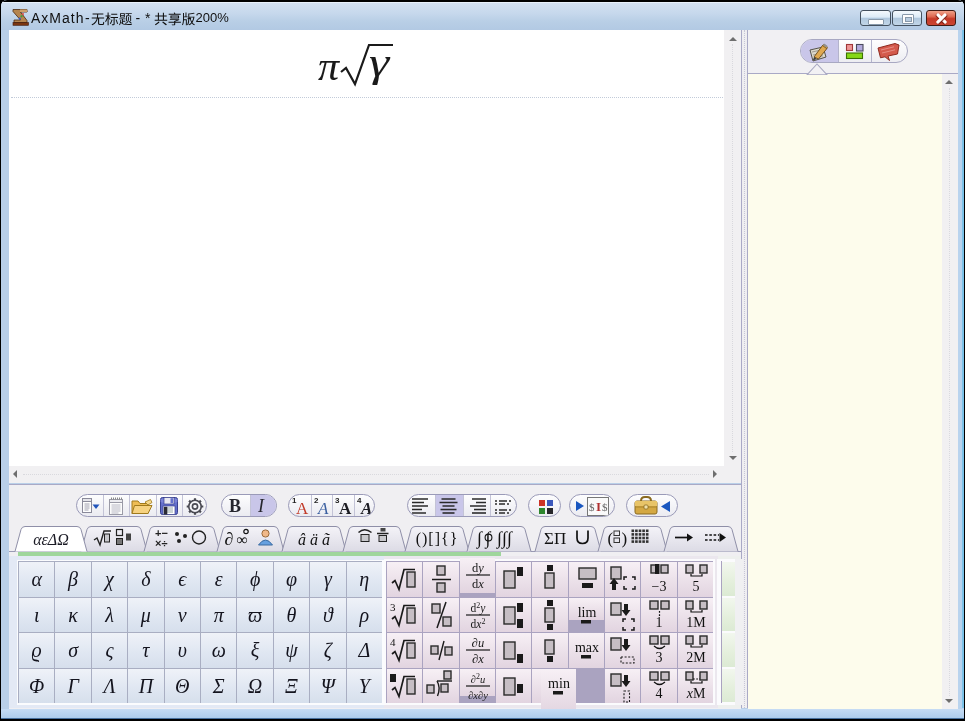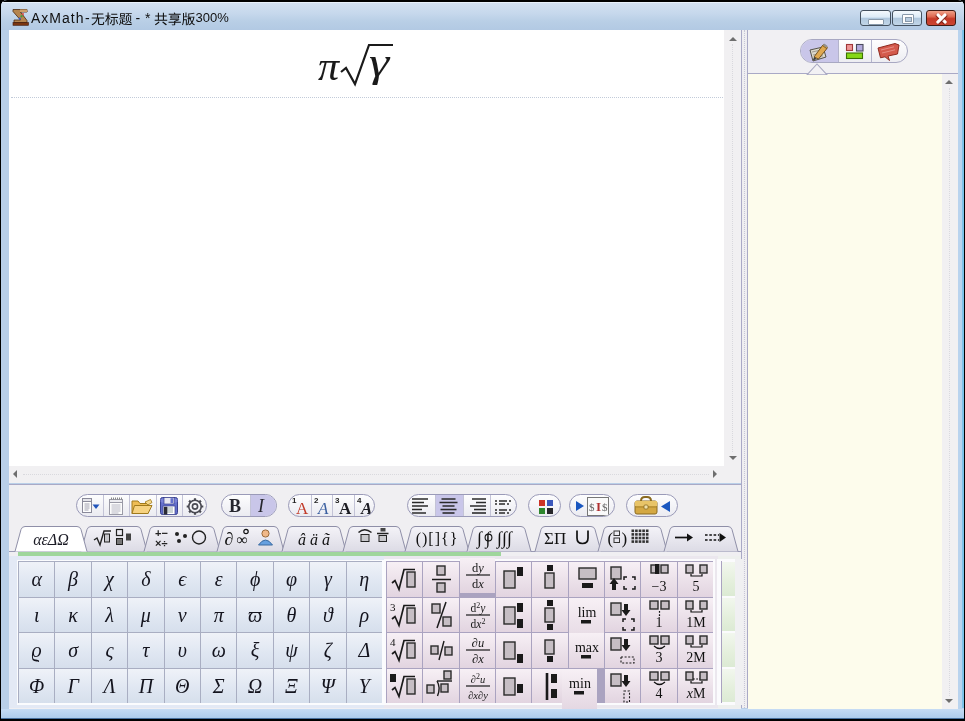--- a/index.html
+++ b/index.html
@@ -61,21 +61,21 @@
         <path transform="translate(27.6,13.2) scale(0.0138,-0.0138)" d="M176 615H380V539H176ZM176 743H380V668H176ZM108 798V484H450V798ZM695 530C688 271 668 143 458 77C471 65 488 42 494 27C722 103 751 248 758 530ZM730 186C793 141 870 75 908 33L954 79C914 120 835 183 774 226ZM124 302C119 157 100 37 33 -41C49 -49 77 -68 88 -78C125 -30 149 28 164 98C254 -35 401 -58 614 -58H936C940 -39 952 -9 963 6C905 4 660 4 615 4C495 5 395 11 317 43V186H483V244H317V351H501V410H49V351H252V81C222 105 197 136 178 176C183 214 186 255 188 298ZM540 636V215H603V579H841V219H907V636H719C731 664 744 699 757 733H955V794H499V733H681C672 700 661 664 650 636Z"></path>
       </svg>
       <span class="txt" style="left:134.5px">-</span>
       <span class="txt" style="left:144px">*</span>
       <svg style="position:absolute;left:152.5px;top:11px" width="41" height="17" fill="#101010">
         <path transform="translate(0.0,13.2) scale(0.0138,-0.0138)" d="M587 150C682 80 804 -20 864 -80L935 -34C870 27 745 122 653 189ZM329 187C273 112 160 25 62 -28C79 -41 106 -65 121 -81C222 -23 335 70 407 157ZM89 628V556H280V318H48V245H956V318H720V556H920V628H720V831H643V628H357V831H280V628ZM357 318V556H643V318Z"></path>
         <path transform="translate(13.8,13.2) scale(0.0138,-0.0138)" d="M265 567H737V477H265ZM190 623V421H816V623ZM783 361 763 360H148V299H663C600 275 526 253 460 238L459 179H54V113H459V-1C459 -15 454 -19 436 -20C418 -21 350 -22 281 -19C292 -38 303 -62 308 -82C398 -82 455 -82 490 -73C526 -63 538 -45 538 -3V113H948V179H538V204C649 232 765 273 850 321L800 364ZM432 833C444 809 457 780 467 753H64V688H935V753H551C540 783 524 819 507 847Z"></path>
         <path transform="translate(27.6,13.2) scale(0.0138,-0.0138)" d="M105 820V422C105 271 96 91 30 -37C47 -47 72 -69 84 -83C143 20 164 151 171 283H309V-79H378V351H173L174 423V496H439V563H351V842H282V563H174V820ZM852 479C830 365 792 268 743 188C694 272 659 371 636 479ZM483 772V427C483 278 474 90 397 -43C415 -52 444 -72 457 -85C543 58 555 259 555 427V479H576C602 345 642 226 700 128C646 61 583 11 514 -21C530 -35 549 -64 559 -82C627 -47 689 2 742 65C789 3 845 -46 912 -82C923 -63 946 -36 963 -22C893 11 834 60 786 123C857 228 908 365 932 539L887 551L875 548H555V712C692 723 841 742 948 768L901 832C800 806 630 784 483 772Z"></path>
       </svg>
       <span class="txt" style="left:186px">-</span>
-      <span class="txt" style="left:194.5px;font-size:13px;top:11px">300%</span>
+      <span class="txt" style="left:194.5px;font-size:13px;top:11px">200%</span>
     </div>
   <svg width="18" height="18" style="position:absolute;left:11px;top:8px">
 <path d="M1,2 L14,2 L16,4 L9,4 L15,13 L15,14 L4,14 L2,12 L9,12 L2,4 Z" fill="#bf8f5c" stroke="#59331a" stroke-width="0"></path>
 <path d="M1,1.5 L15,1.5 L15,4 L8.5,4 L15,12.5 L15,14.5 L2,14.5 L2,12 L8.5,12 L1,3.5 Z" fill="#b5854f" stroke="#4a2a12" stroke-width="0.8"></path>
 <rect x="1" y="14.5" width="15.5" height="2.8" fill="#7a3510" stroke="#40190a" stroke-width="0.6"></rect>
 <rect x="8" y="1.5" width="7" height="2.5" fill="#cda06b"></rect>
 <circle cx="11" cy="6" r="1.1" fill="#e05050"></circle>
       <circle cx="9.5" cy="8.3" r="1.1" fill="#30a040"></circle>
       <circle cx="7.8" cy="10.6" r="1.1" fill="#3858c8"></circle>
 </svg>
@@ -470,21 +470,21 @@
     <div class="tcell" style="left:458.7px;top:597.5px;width:35.3px;height:34.5px"><svg width="35" height="34">
         <text x="18" y="13.5" text-anchor="middle" font-family="Liberation Serif" font-size="11.5" fill="#1a1a1a">d<tspan font-size="8" baseline-shift="super">2</tspan><tspan font-style="italic">y</tspan></text>
         <path d="M6,17 h24" stroke="#1a1a1a" stroke-width="1.2"></path>
         <text x="18" y="29.5" text-anchor="middle" font-family="Liberation Serif" font-size="11.5" fill="#1a1a1a">d<tspan font-style="italic">x</tspan><tspan font-size="8" baseline-shift="super">2</tspan></text>
       </svg></div>
     <div class="tcell" style="left:458.7px;top:633.0px;width:35.3px;height:34.5px"><svg width="35" height="34">
         <text x="18" y="13.5" text-anchor="middle" font-family="Liberation Serif" font-size="12.5" fill="#1a1a1a"><tspan font-style="italic">∂u</tspan></text>
         <path d="M6,17 h24" stroke="#1a1a1a" stroke-width="1.2"></path>
         <text x="18" y="29.5" text-anchor="middle" font-family="Liberation Serif" font-size="12.5" fill="#1a1a1a"><tspan font-style="italic">∂x</tspan></text>
       </svg></div>
-    <div class="tcell" style="left:458.7px;top:668.5px;width:35.3px;height:34px"><svg width="35" height="34">
+    <div class="tcell" style="left:458.7px;top:668.5px;width:35.3px;height:27px"><svg width="35" height="34">
         <text x="18" y="13.5" text-anchor="middle" font-family="Liberation Serif" font-size="10.5" fill="#1a1a1a"><tspan font-style="italic">∂</tspan><tspan font-size="8" baseline-shift="super">2</tspan><tspan font-style="italic">u</tspan></text>
         <path d="M6,17 h24" stroke="#1a1a1a" stroke-width="1.2"></path>
         <text x="18" y="29.5" text-anchor="middle" font-family="Liberation Serif" font-size="10.5" fill="#1a1a1a"><tspan font-style="italic">∂x∂y</tspan></text>
       </svg></div>
     <div class="tcell" style="left:495.0px;top:562.0px;width:35.3px;height:34.5px"><svg width="35" height="34">
         <rect x="8" y="9" width="11" height="17" fill="#c6bec4" stroke="#2a2a2a" stroke-width="1.4"></rect>
         <rect x="21" y="5" width="6" height="9" fill="#1a1a1a"></rect>
       </svg></div>
     <div class="tcell" style="left:495.0px;top:597.5px;width:35.3px;height:34.5px"><svg width="35" height="34">
         <rect x="8" y="9" width="11" height="17" fill="#c6bec4" stroke="#2a2a2a" stroke-width="1.4"></rect>
@@ -514,29 +514,29 @@
       </svg></div>
     <div class="tcell" style="left:531.3px;top:668.5px;width:35.3px;height:34.5px"><svg width="35" height="34">
         <path d="M15,4 v27" stroke="#1a1a1a" stroke-width="2.6"></path>
         <rect x="19" y="5" width="6" height="9" fill="#1a1a1a"></rect>
         <rect x="19" y="20" width="6" height="9" fill="#1a1a1a"></rect>
       </svg></div>
     <div class="tcell" style="left:567.6px;top:562.0px;width:35.3px;height:34.5px"><svg width="35" height="34">
         <rect x="10" y="6" width="17" height="11" fill="#c6bec4" stroke="#2a2a2a" stroke-width="1.4"></rect>
         <rect x="13" y="21" width="11" height="5" fill="#1a1a1a"></rect>
       </svg></div>
-    <div class="tcell" style="left:567.6px;top:597.5px;width:35.3px;height:52px"><svg width="35" height="34">
+    <div class="tcell" style="left:567.6px;top:597.5px;width:35.3px;height:22px"><svg width="35" height="34">
         <text x="18" y="19" text-anchor="middle" font-family="Liberation Serif" font-size="14" fill="#111">lim</text>
         <rect x="12" y="22" width="10" height="3.5" fill="#1a1a1a"></rect>
       </svg></div>
     <div class="tcell" style="left:567.6px;top:633.0px;width:35.3px;height:34.5px"><svg width="35" height="34">
         <text x="18" y="19" text-anchor="middle" font-family="Liberation Serif" font-size="14" fill="#111">max</text>
         <rect x="12" y="22" width="10" height="3.5" fill="#1a1a1a"></rect>
       </svg></div>
-    <div class="tcell" style="left:561px;top:668.5px;width:35.3px;height:46px"><svg width="35" height="34">
+    <div class="tcell" style="left:540px;top:668.5px;width:35.3px;height:46px"><svg width="35" height="34">
         <text x="18" y="19" text-anchor="middle" font-family="Liberation Serif" font-size="14" fill="#111">min</text>
         <rect x="12" y="22" width="10" height="3.5" fill="#1a1a1a"></rect>
       </svg></div>
     <div class="tcell" style="left:604.0px;top:562.0px;width:35.3px;height:34.5px"><svg width="35" height="34">
         <rect x="6" y="5" width="10" height="12" fill="#c6bec4" stroke="#2a2a2a" stroke-width="1.4"></rect>
         <path d="M6,28 h4 v-6 h2.5 l-4.5,-6 l-4.5,6 h2.5 z" fill="#1a1a1a" transform="translate(1,0)"></path>
         <g stroke="#1a1a1a" stroke-width="1.5" fill="none">
           <path d="M19,18 v-3 h3 M27,15 h3 v3 M30,24 v3 h-3 M22,27 h-3 v-3"></path>
         </g>
       </svg></div>

